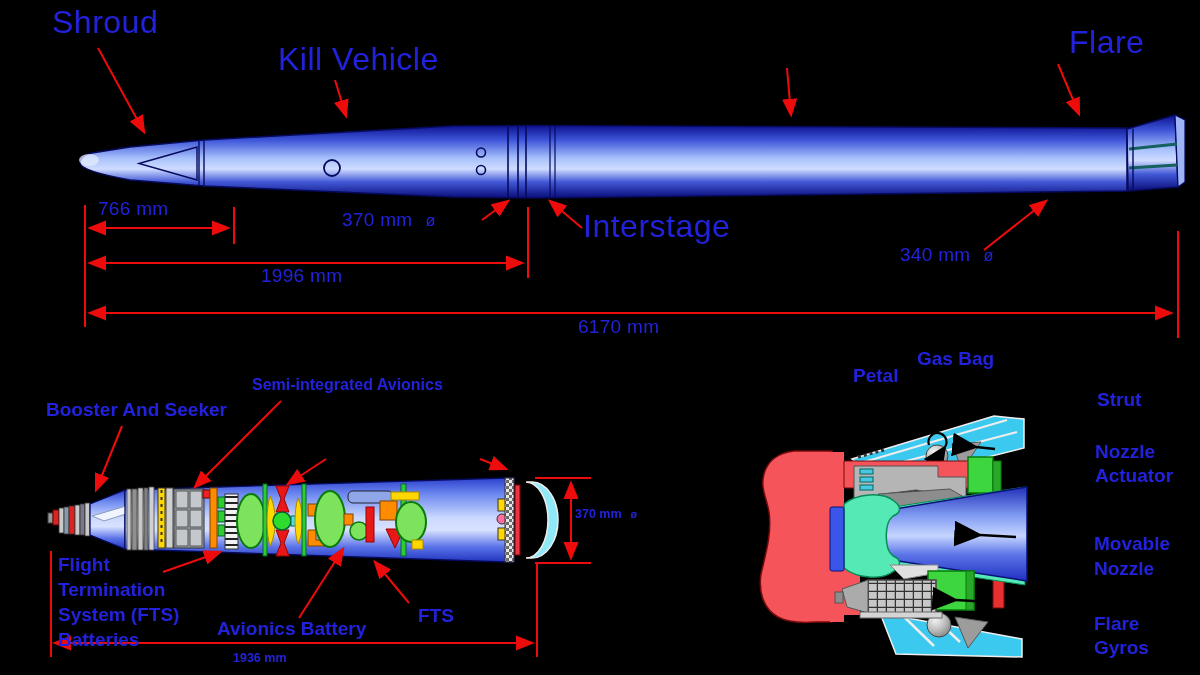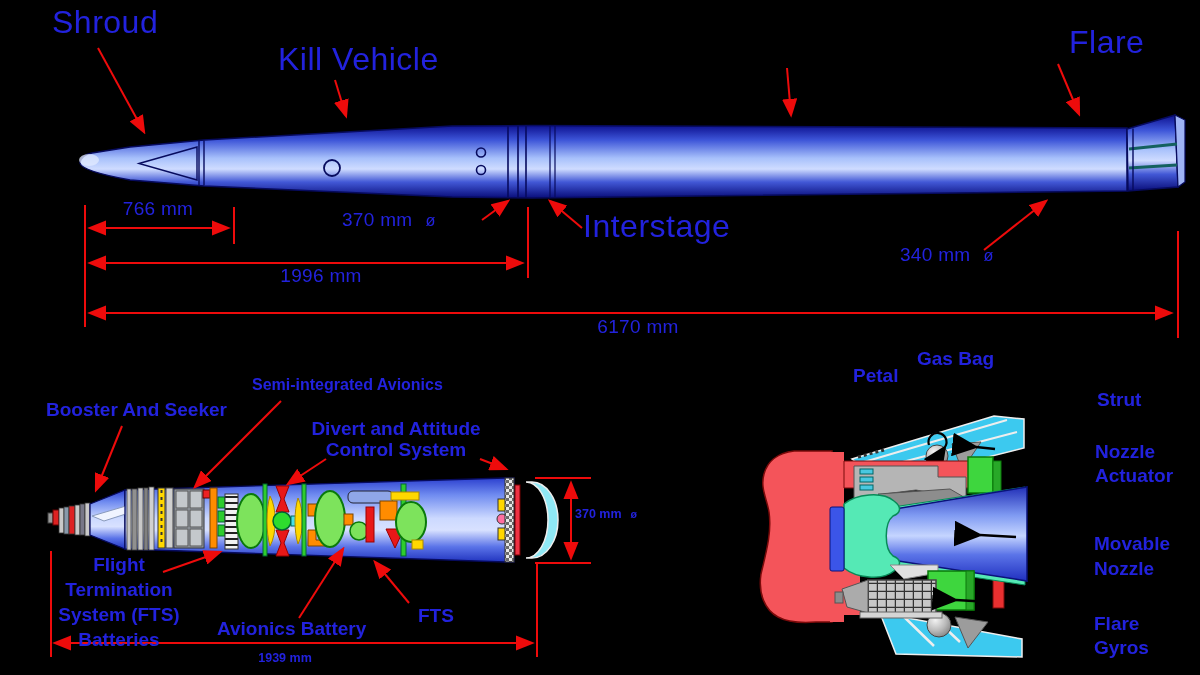--- a/index.html
+++ b/index.html
@@ -5,21 +5,21 @@
   :root { --background:#000; --label-blue:#2222dd; --dimension-red:#ee0b0b; }
   html,body { margin:0; padding:0; background:#000; }
   .stage { position:relative; width:1200px; height:675px; background:var(--background);
            overflow:hidden; font-family:"Liberation Sans", sans-serif;margin-left:32px; }
   .stage svg { position:absolute; left:0; top:0; }
   .lbl { position:absolute; color:var(--label-blue); white-space:nowrap; line-height:1.08; }
   .big  { font-size:32px; letter-spacing:0.5px; }
   .med  { font-size:19px; letter-spacing:0.3px; }
   .small{ font-size:19px; font-weight:bold; }
   .tiny { font-size:12.5px; font-weight:bold; }
-  .ctr  { text-align:center; }
+  .ctr  { text-align:left; }
   .dia  { margin-left:13px; font-size:0.85em; }
   .rl { stroke:var(--dimension-red); stroke-width:2; fill:none; }
   .rf { fill:var(--dimension-red); }
   .outl { stroke:#070b5e; fill:none; }
 </style>
 </head>
 <body>
 
 <div class="stage">
 
@@ -272,34 +272,30 @@
   <div class="lbl big" style="left:551px;top:209px">Interstage</div>
 
   <div class="lbl med ctr" style="left:66px;top:199px;width:120px">766 mm</div>
   <div class="lbl med" style="left:310px;top:210px"><span>370 mm</span><span class="dia">ø</span></div>
   <div class="lbl med ctr" style="left:229px;top:266px;width:120px">1996 mm</div>
   <div class="lbl med" style="left:868px;top:245px"><span>340 mm</span><span class="dia">ø</span></div>
   <div class="lbl med ctr" style="left:546px;top:317px;width:120px">6170 mm</div>
 
   <div class="lbl small" style="left:14px;top:400px">Booster And Seeker</div>
   <div class="lbl small" style="left:220px;top:376px;font-size:16px">Semi-integrated Avionics</div>
-  <div class="lbl small ctr" style="left:276px;top:419px;width:176px">
-    <div>Divert and Attitude</div>
-    <div>Control System</div>
-  </div>
   <div class="lbl small ctr" style="left:26px;top:552px;width:122px;line-height:1.32">
     <div>Flight</div>
     <div>Termination</div>
     <div>System (FTS)</div>
     <div>Batteries</div>
   </div>
   <div class="lbl small" style="left:185px;top:619px">Avionics Battery</div>
   <div class="lbl small" style="left:386px;top:606px">FTS</div>
   <div class="lbl tiny" style="left:543px;top:508px"><span>370 mm</span><span class="dia" style="margin-left:9px">ø</span></div>
-  <div class="lbl tiny ctr" style="left:201px;top:652px;width:104px">1939 mm</div>
+  <div class="lbl tiny ctr" style="left:201px;top:652px;width:104px">1936 mm</div>
 
   <div class="lbl small" style="left:821px;top:366px">Petal</div>
   <div class="lbl small" style="left:885px;top:349px">Gas Bag</div>
   <div class="lbl small" style="left:1065px;top:390px">Strut</div>
   <div class="lbl small" style="left:1063px;top:440px;line-height:1.25">
     <div>Nozzle</div>
     <div>Actuator</div>
   </div>
   <div class="lbl small" style="left:1062px;top:532px;line-height:1.3">
     <div>Movable</div>

